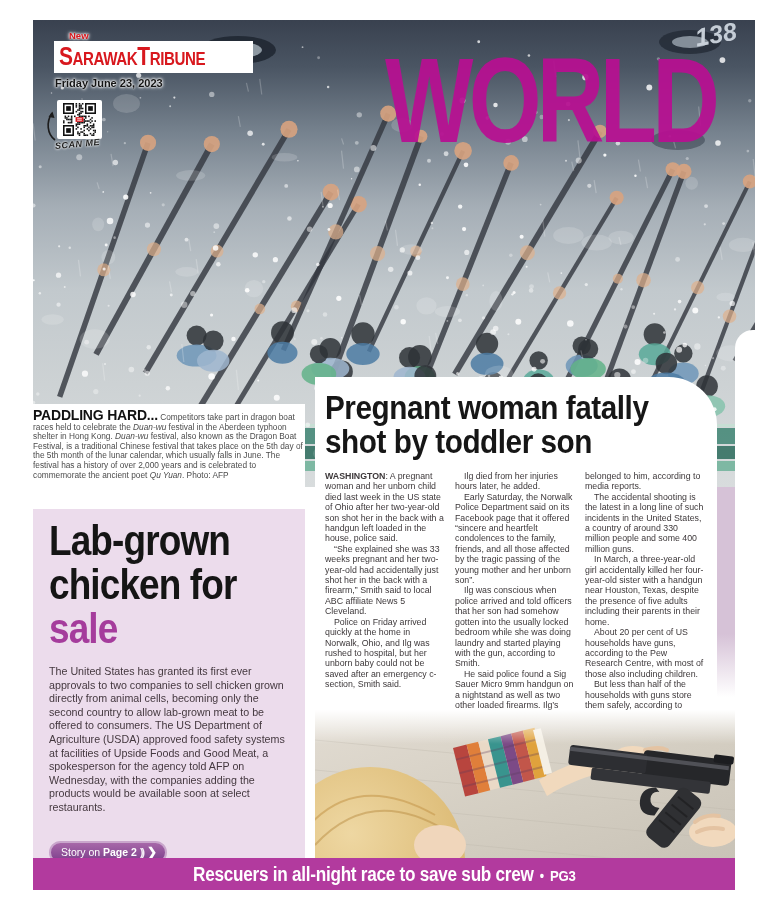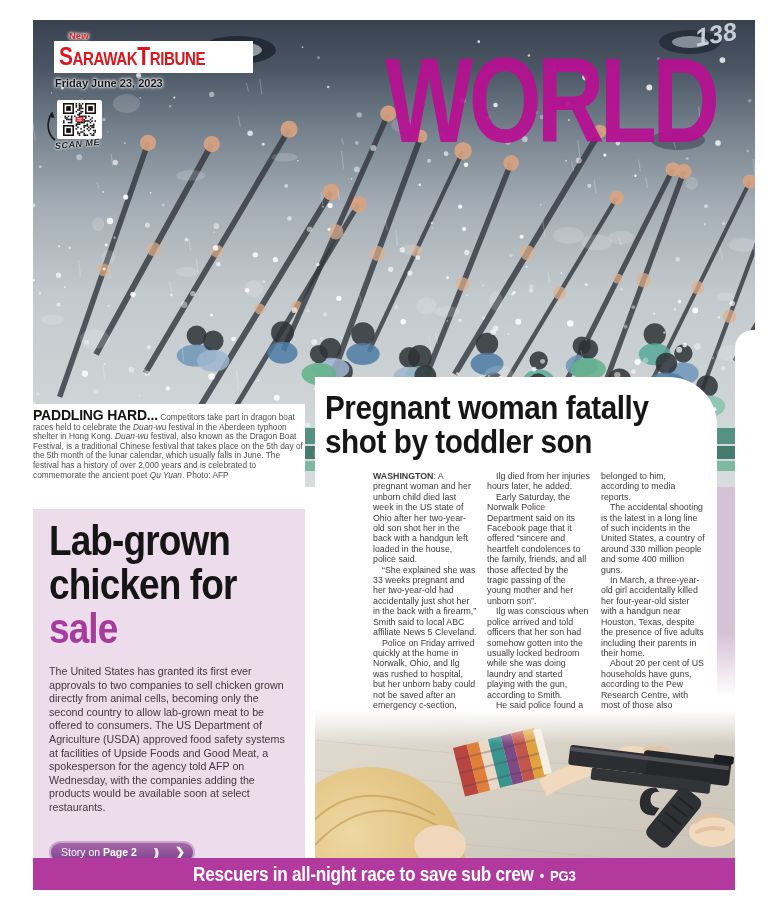--- a/index.html
+++ b/index.html
@@ -42,30 +42,30 @@
 
   
   .lab-panel{position:absolute;left:33px;top:509px;width:272px;height:366px;background:#ecdcec;
     padding:0;box-sizing:border-box;}
   .lab-head{margin:10px 0 0 16px;font-size:42px;line-height:44px;font-weight:bold;color:#151515;
     letter-spacing:-1px;transform:scaleX(.88);transform-origin:left top;white-space:nowrap;}
   .lab-accent{color:#a53c9c;}
   .lab-body{margin:14px 16px 4px 16px;font-size:10.7px;line-height:13.6px;color:#44383f;}
   .pill{position:absolute;left:16px;bottom:11px;display:inline-flex;align-items:center;
     background:linear-gradient(180deg,#a768a9,#7c3e8b);border:2px solid #c9a6cc;border-radius:13px;
-    color:#fff;font-size:10.5px;padding:2px 8px 3px 10px;cursor:pointer;gap:14px;}
+    color:#fff;font-size:10.5px;padding:2px 8px 3px 10px;cursor:pointer;}
   .pill .arcs{font-weight:bold;margin-left:3px;letter-spacing:-2px;opacity:.9;}
   .pill .chev{font-weight:bold;margin-left:4px;font-size:12px;}
 
   
   .article-box{position:absolute;left:315px;top:377px;width:402px;height:481px;background:#fff;
     border-top-right-radius:48px;box-sizing:border-box;padding:14px 12px 0 10px;}
   .article-headline{font-size:33px;line-height:34px;font-weight:bold;color:#161616;letter-spacing:-.5px;
     transform:scaleX(.90);transform-origin:left top;width:111%;}
-  .cols{display:flex;gap:10px;margin-top:12px;height:256px;overflow:hidden;margin-left:48px;}
+  .cols{display:flex;gap:10px;margin-top:12px;height:256px;overflow:hidden;}
   .col{width:120px;font-size:8.8px;line-height:10.4px;color:#3d383a;}
   .col p{margin:0;}
   .col p.ind{text-indent:9px;}
 
   
   .toddler{position:absolute;left:315px;top:710px;width:420px;height:148px;overflow:hidden;}
 
   
   .lav-strip{position:absolute;left:716px;top:487px;width:19px;height:210px;
     background:linear-gradient(180deg,#d6c2d7 0%,#d6c2d7 70%,rgba(214,194,215,0) 100%);}

